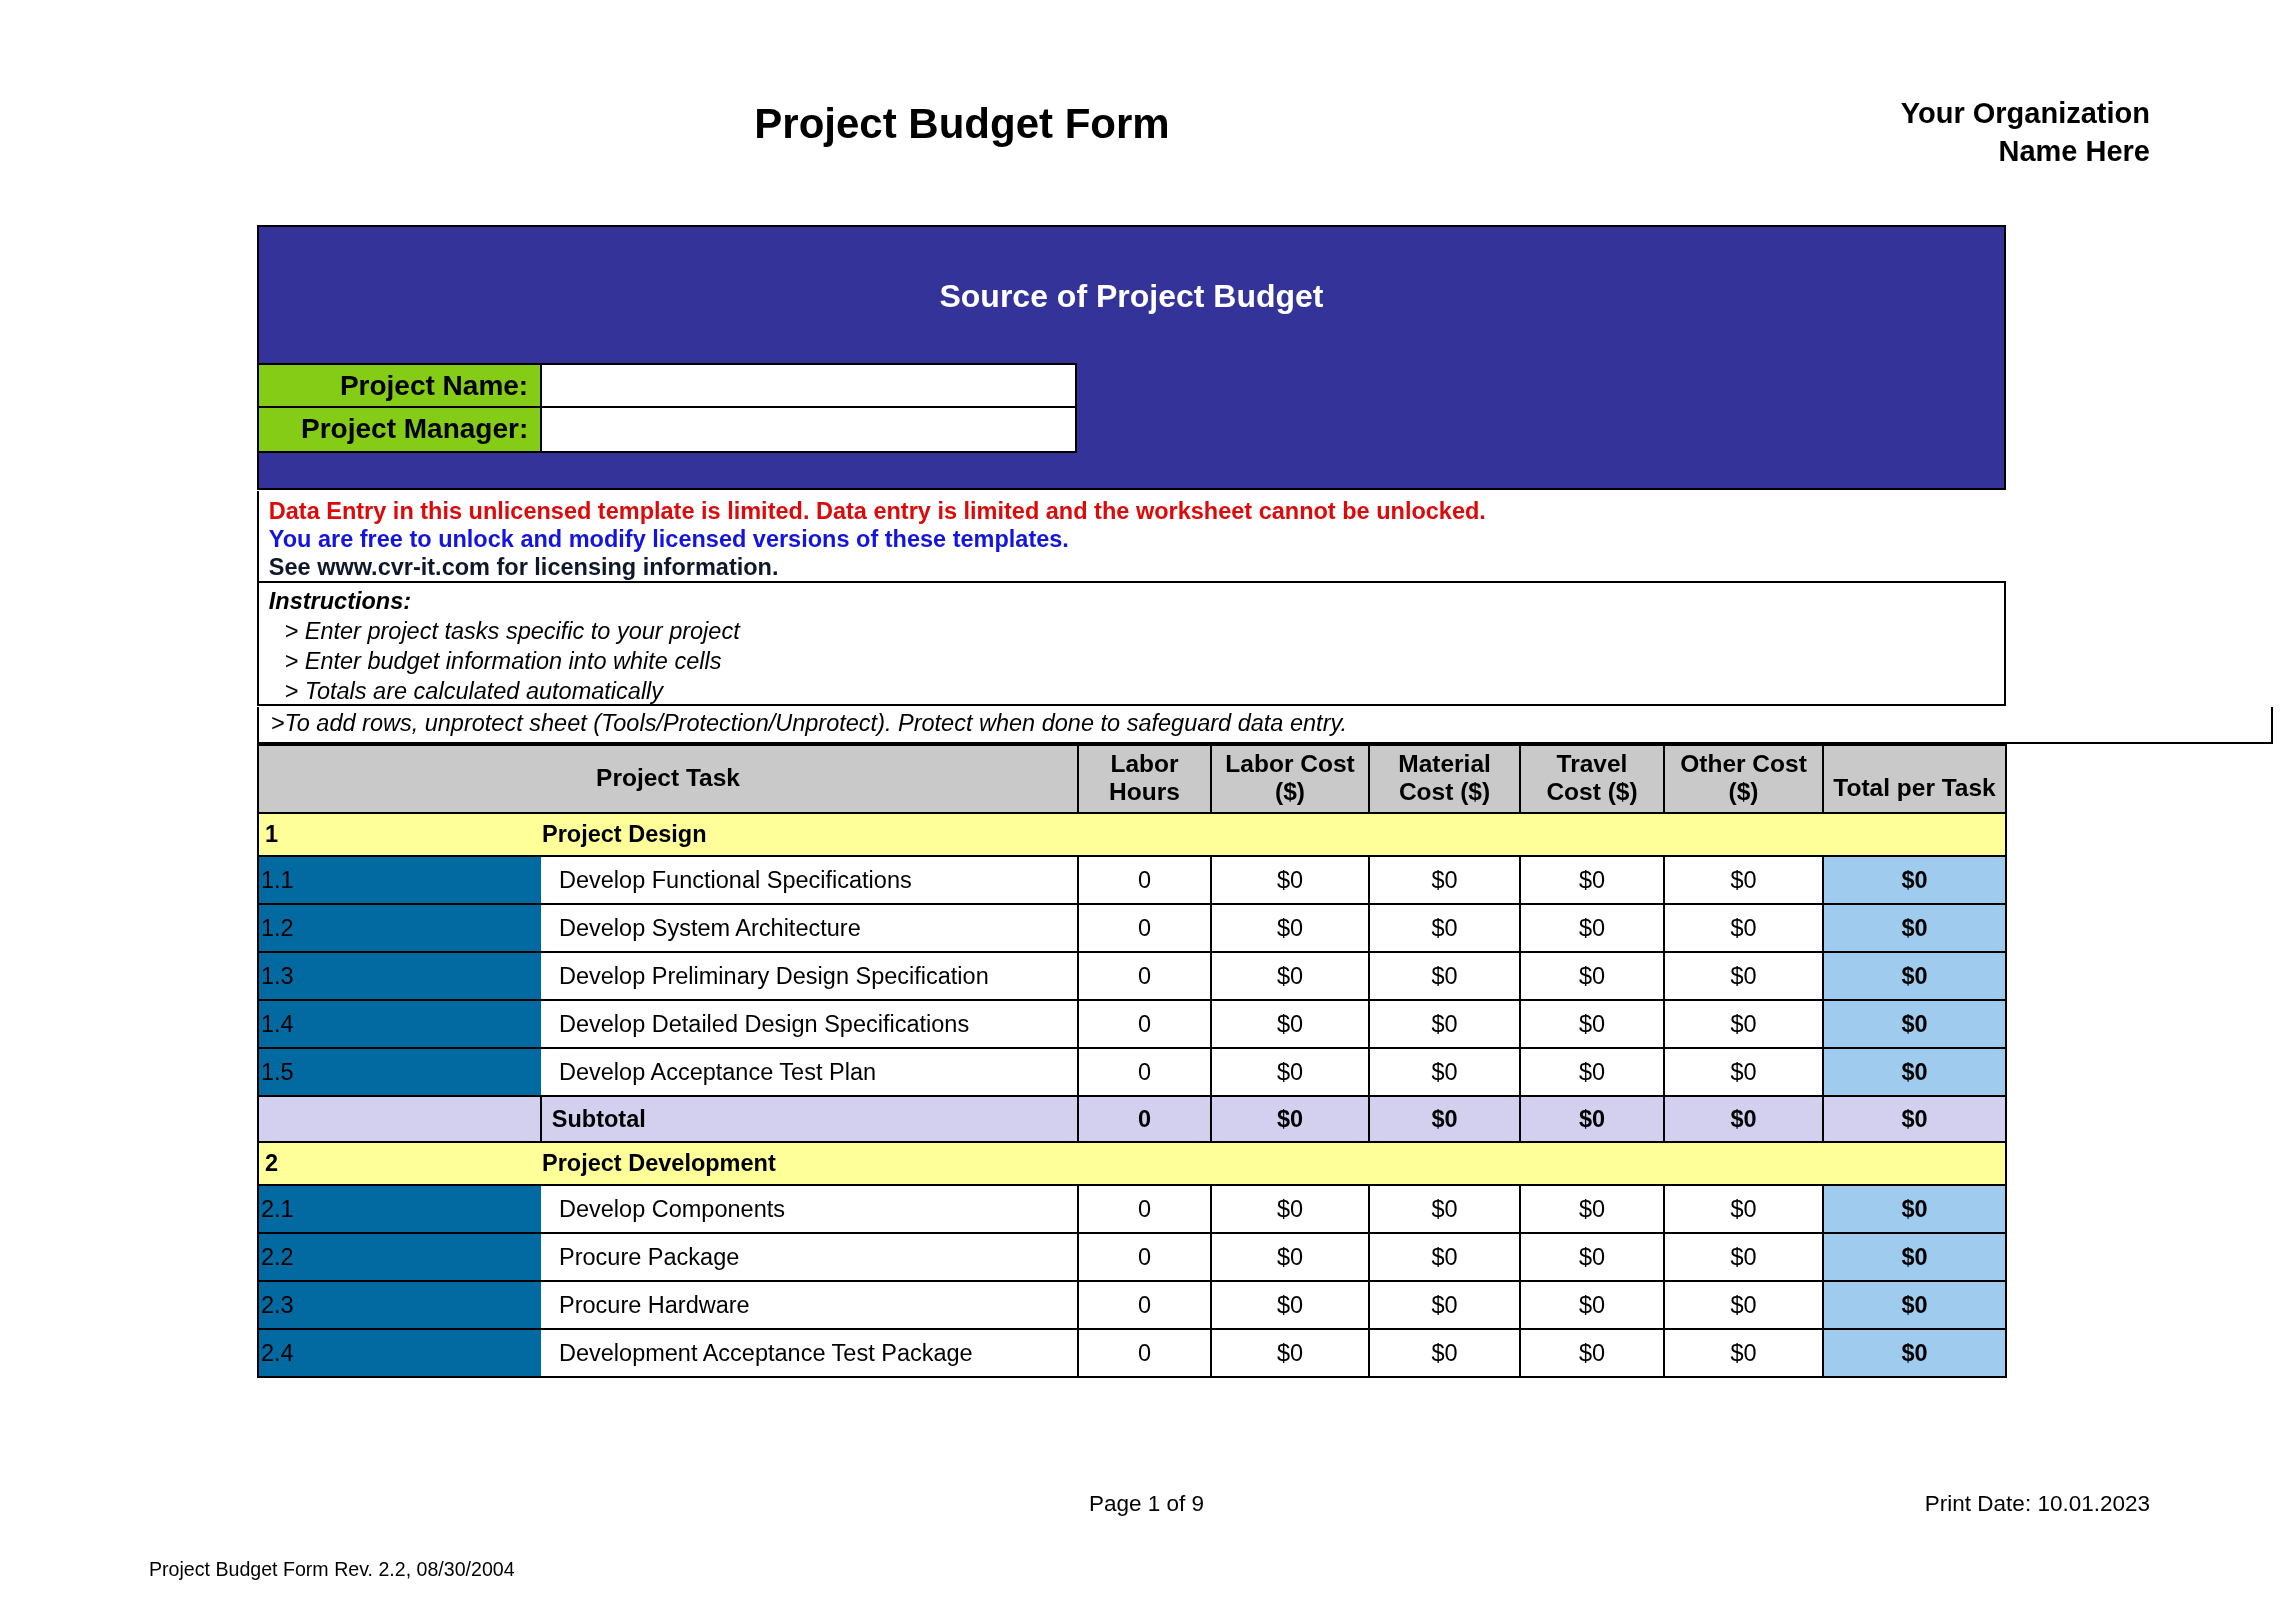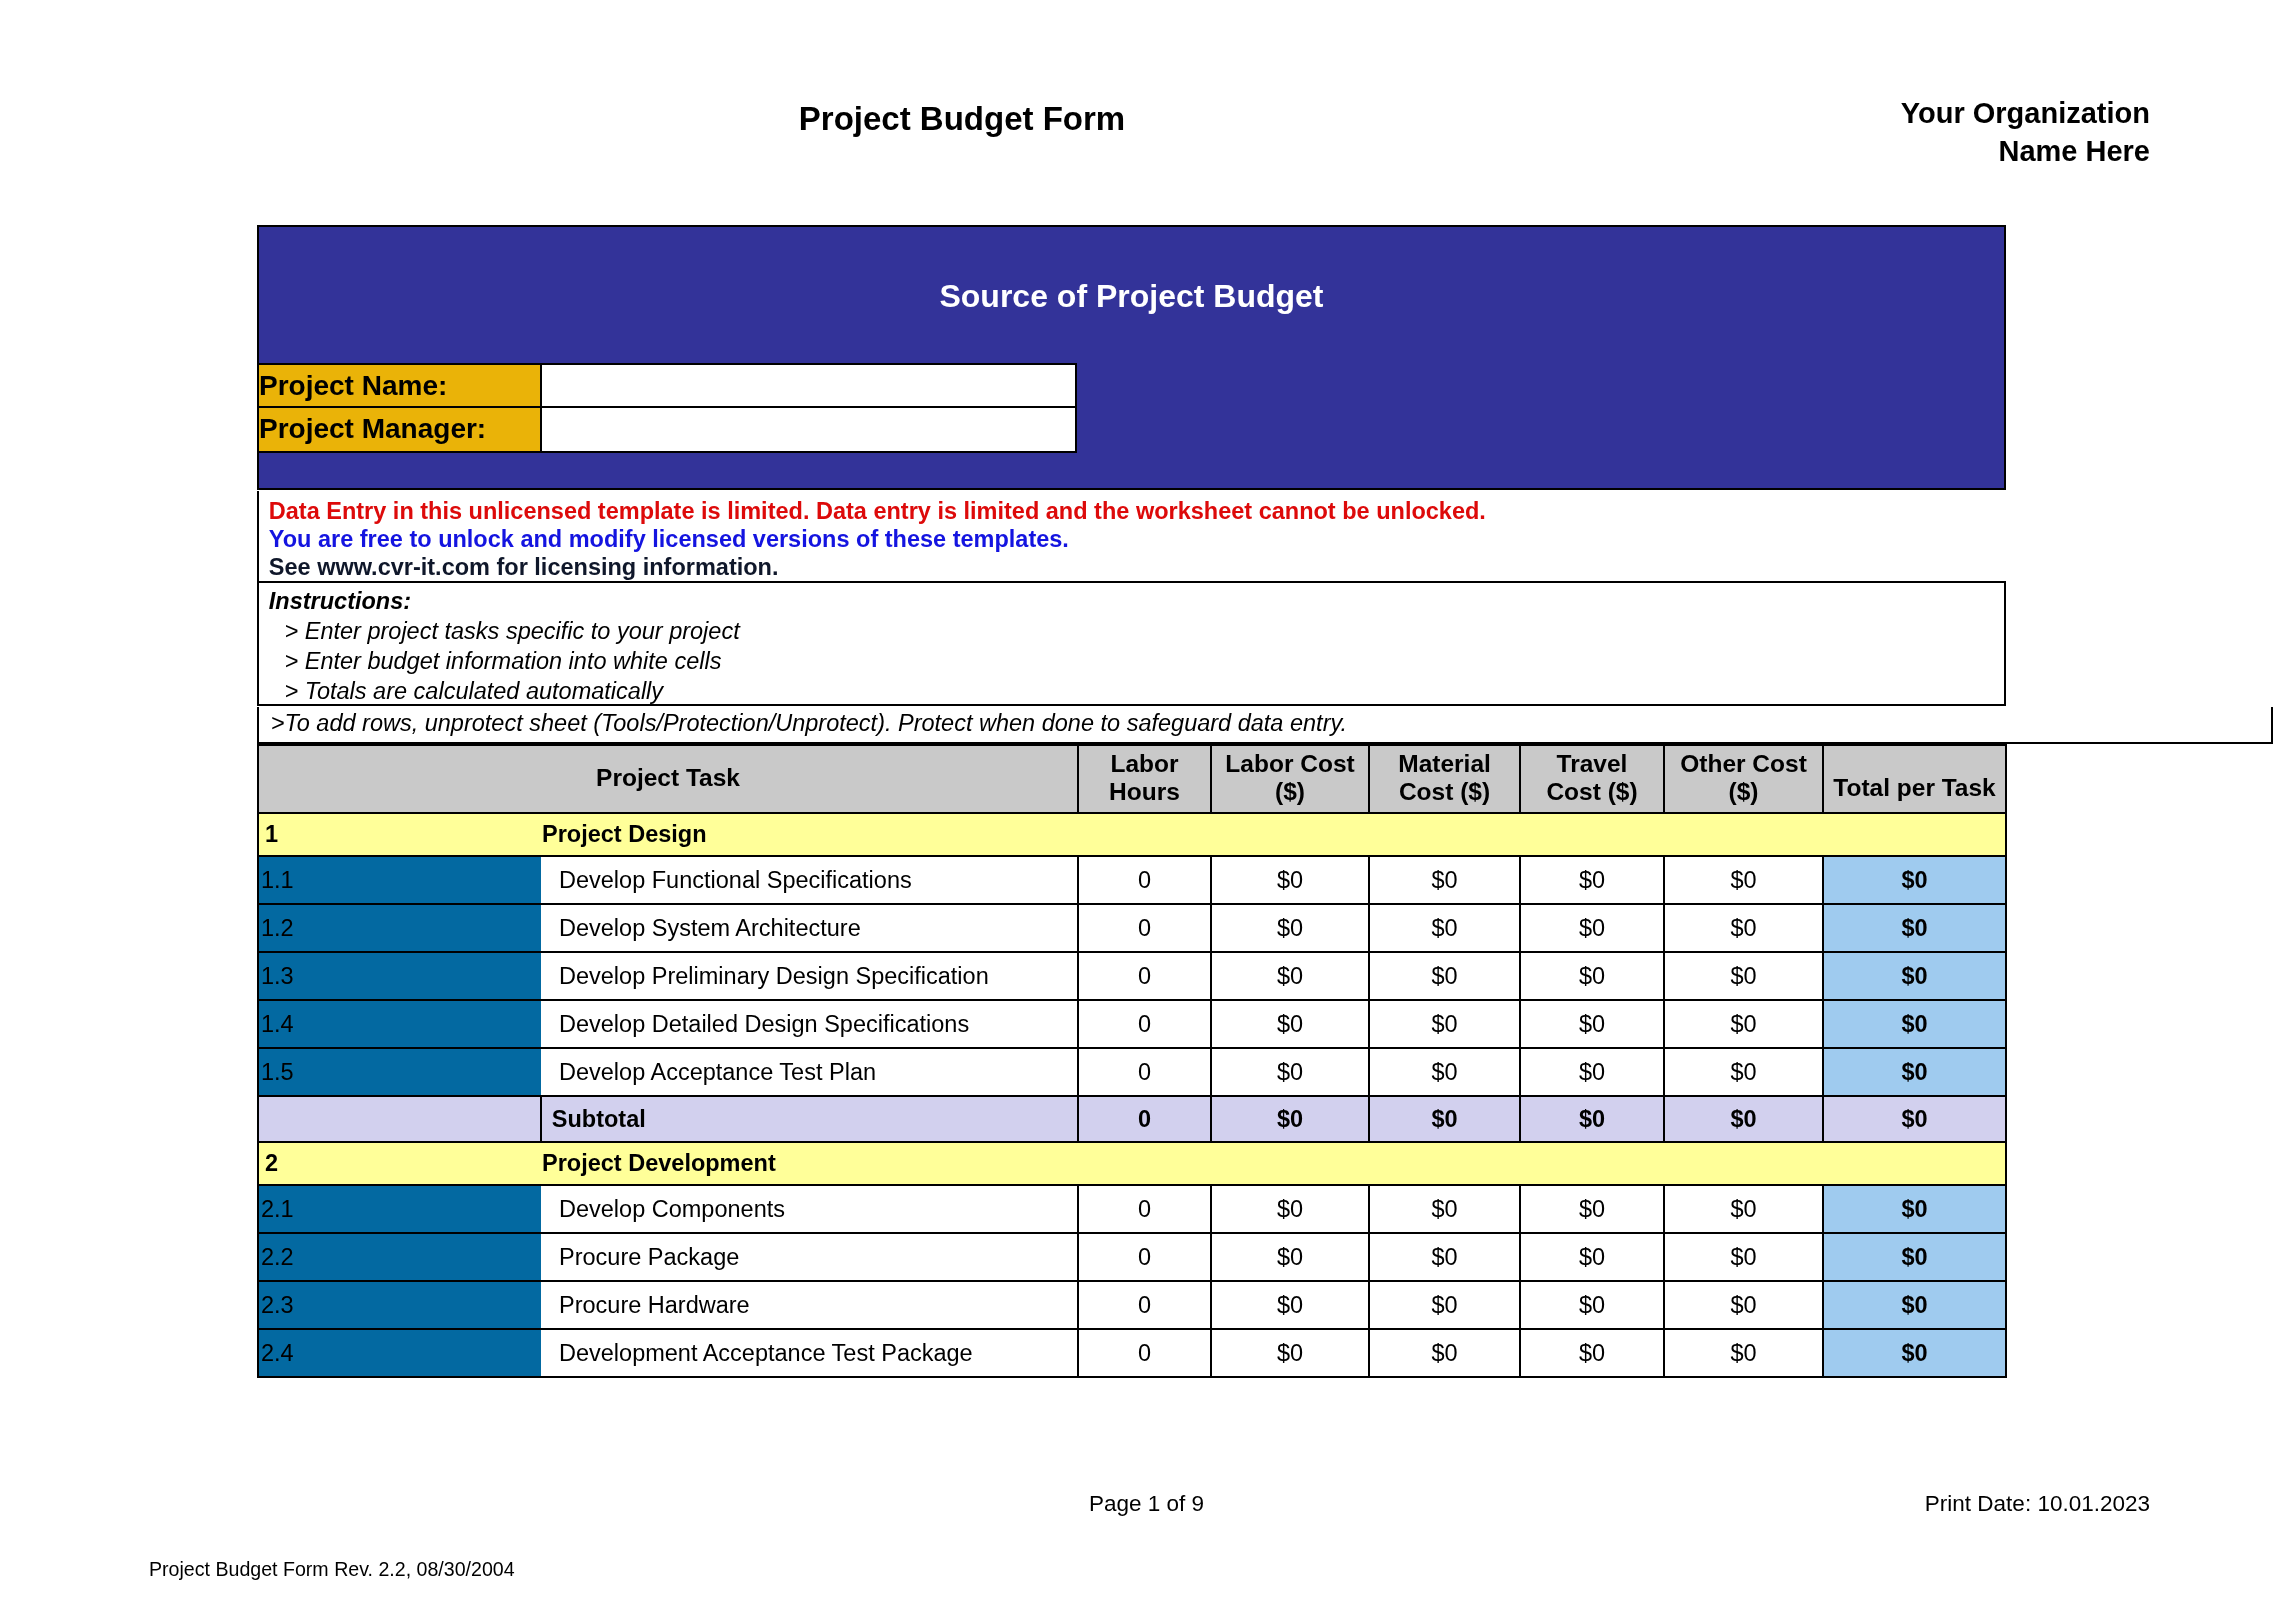--- a/index.html
+++ b/index.html
@@ -7,21 +7,21 @@
     width:2293px; height:1621px;
     background:#ffffff;
     font-family:"Liberation Sans", sans-serif;
     color:#000;
     position:relative;
     overflow:hidden;
   }
   
   .page-title {
     position:absolute; top:100px; left:0; width:1924px;
-    text-align:center; font-size:33px; font-weight:bold;
+    text-align:center; font-size:42px; font-weight:bold;
   }
   .org-block {
     position:absolute; top:94px; right:143px;
     text-align:right; font-size:29px; font-weight:bold; line-height:38px;
   }
   
   .banner {
     position:absolute; left:257px; top:225px;
     width:1749px; height:265px;
     background:#333399;
@@ -30,24 +30,24 @@
   }
   .banner-title {
     margin-top:51px; text-align:center;
     color:#ffffff; font-size:32px; font-weight:bold;
   }
   .field-grid {
     position:absolute; left:-2px; top:136px;
     display:grid; grid-template-columns:283px 537px;
   }
   .field-label {
-    background:#eab308;
+    background:#84cc16;
     border:2px solid #000; border-right:none;
     box-sizing:border-box; height:45px; line-height:41px;
-    padding-right:11.8px;
+    text-align:right; padding-right:11.8px;
     font-weight:bold; font-size:28px;
   }
   .field-label.second { border-top:none; }
   .field-input {
     background:#ffffff;
     border:2px solid #000;
     box-sizing:border-box; height:45px; width:537px;
     font-family:"Liberation Sans", sans-serif; font-size:25.5px;
     padding:0 7.8px; outline:none;
   }

